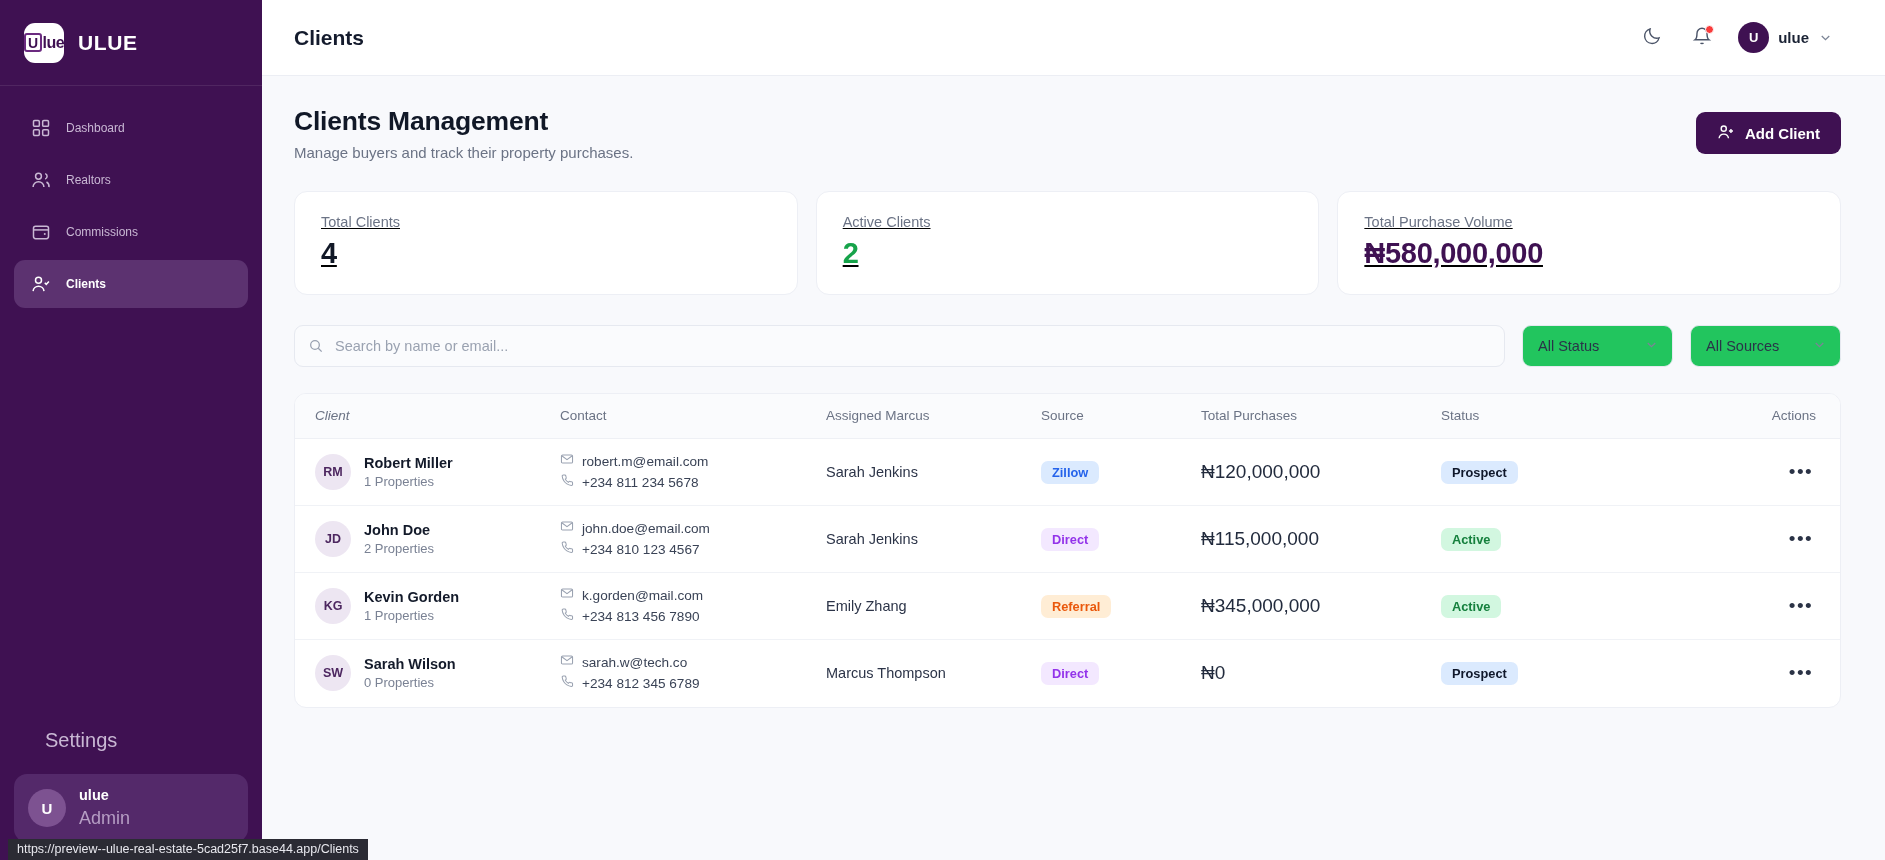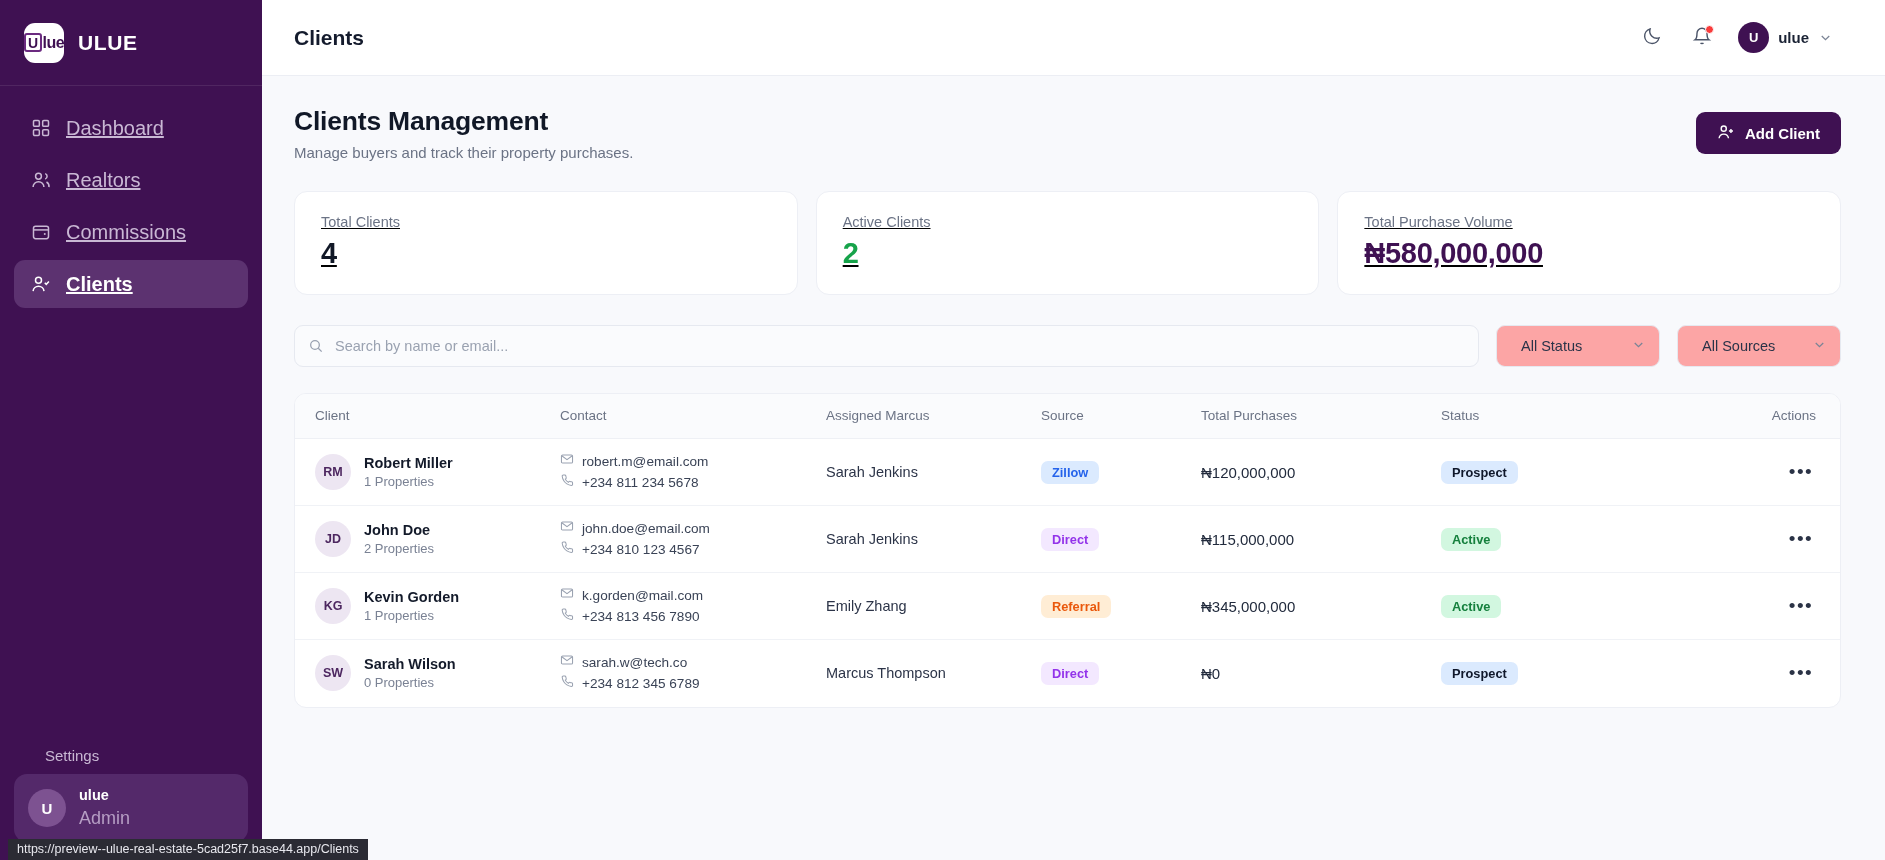--- a/index.html
+++ b/index.html
@@ -46,34 +46,33 @@
     line-height: 1;
   }
   .brand-name {
     color: #ffffff; font-size: 21px; font-weight: 700; letter-spacing: 0.6px;
   }
   .nav { padding: 18px 14px 0 14px; display: flex; flex-direction: column; gap: 4px; }
   .nav-item {
     display: flex; align-items: center; gap: 15px;
     height: 48px; padding: 0 16px;
     border-radius: 11px;
-    color: #c9b8d4; font-size: 20px;
+    color: #c9b8d4; font-size: 12px;
     cursor: pointer;
     user-select: none;
-    text-decoration: underline;
   }
   .nav-item.active { background: #5c3270; color: #ffffff; font-weight: 600; }
   .nav-item .ico { width: 21px; height: 21px; display: flex; align-items: center; justify-content: center; flex: 0 0 21px; }
   .nav-item svg { width: 20px; height: 20px; display: block; }
 
   .sidebar-bottom { margin-top: auto; padding: 0 14px 18px 14px; }
   .settings-item {
-    display: flex; align-items: flex-end; gap: 15px;
+    display: flex; align-items: center; gap: 15px;
     height: 48px; padding: 0 16px; border-radius: 11px;
-    color: #c9b8d4; font-size: 15px; cursor: pointer; margin-bottom: 10px;
+    color: #c9b8d4; font-size: 20px; cursor: pointer; margin-bottom: 10px;
   }
   .user-card {
     display: flex; align-items: center; gap: 13px;
     background: #54296a;
     border-radius: 13px;
     padding: 12px 14px;
     cursor: pointer;
   }
   .user-av {
     width: 38px; height: 38px; border-radius: 50%;
@@ -160,25 +159,25 @@
     border: 1px solid #e6e9f0; border-radius: 9px;
     background: #fafbfd;
     padding: 0 14px 0 40px;
     font-size: 14.5px; color: #1a2234;
     font-family: "Liberation Sans", sans-serif;
     outline: none;
   }
   .search-input::placeholder { color: #9aa2b1; }
   .select-wrap { position: relative; }
   .select-box {
-    width: 164px; height: 42px;
+    width: 151px; height: 42px;
     border: 1px solid #e6e9f0; border-radius: 9px;
-    background: #fca5a5;
+    background: #22c55e;
     display: flex; align-items: center; justify-content: space-between;
-    padding: 0 13px 0 24px;
+    padding: 0 13px 0 15px;
     font-size: 14.5px; color: #2a3348; cursor: pointer;
   }
   .select-box svg { width: 15px; height: 15px; color: #7b8496; }
 
   .table-card {
     margin-top: 26px; background: #ffffff;
     border: 1px solid #edeff5; border-radius: 12px;
     overflow: hidden;
   }
   table { width: 100%; border-collapse: collapse; table-layout: fixed; }
@@ -191,21 +190,21 @@
   thead th:first-child { padding-left: 20px; }
   thead th:last-child { padding-right: 24px; text-align: right; }
   tbody td {
     padding: 12px 10px; border-bottom: 1px solid #f0f2f6;
     font-size: 14.5px; color: #2c3448; vertical-align: middle;
   }
   tbody tr:last-child td { border-bottom: none; }
   tbody td:first-child { padding-left: 20px; }
   tbody td:last-child { padding-right: 24px; text-align: right; }
 
-  .col-client { width: 255px; }
+  .col-client { width: 255px; font-style: italic; }
   .col-contact { width: 266px; }
   .col-realtor { width: 215px; }
   .col-source { width: 160px; }
   .col-purch { width: 240px; }
   .col-status { width: 225px; }
   .col-actions { width: auto; }
 
   .cl-cell { display: flex; align-items: center; gap: 13px; }
   .cl-av {
     width: 36px; height: 36px; border-radius: 50%;
@@ -223,21 +222,21 @@
     display: inline-block;
     padding: 4px 11px; border-radius: 7px;
     font-size: 12.8px; font-weight: 700;
   }
   .b-zillow  { background: #dbeafe; color: #2563eb; }
   .b-direct  { background: #f3e8ff; color: #9333ea; }
   .b-referral{ background: #ffedd5; color: #ea580c; }
   .b-prospect{ background: #dbeafe; color: #0f172a; }
   .b-active  { background: #d2f7e0; color: #15803d; }
 
-  .purch { font-size: 15px; color: #222b3d; }
+  .purch { font-size: 19px; color: #222b3d; }
   .dots {
     display: inline-flex; align-items: center; justify-content: center;
     width: 30px; height: 30px; border-radius: 7px; cursor: pointer;
     color: #2b3346; font-size: 19px; letter-spacing: 1.5px; line-height: 0;
     background: transparent; border: none;
     font-family: "Liberation Sans", sans-serif;
   }
 
   .statusbar {
     position: absolute; left: 8px; bottom: 0;

